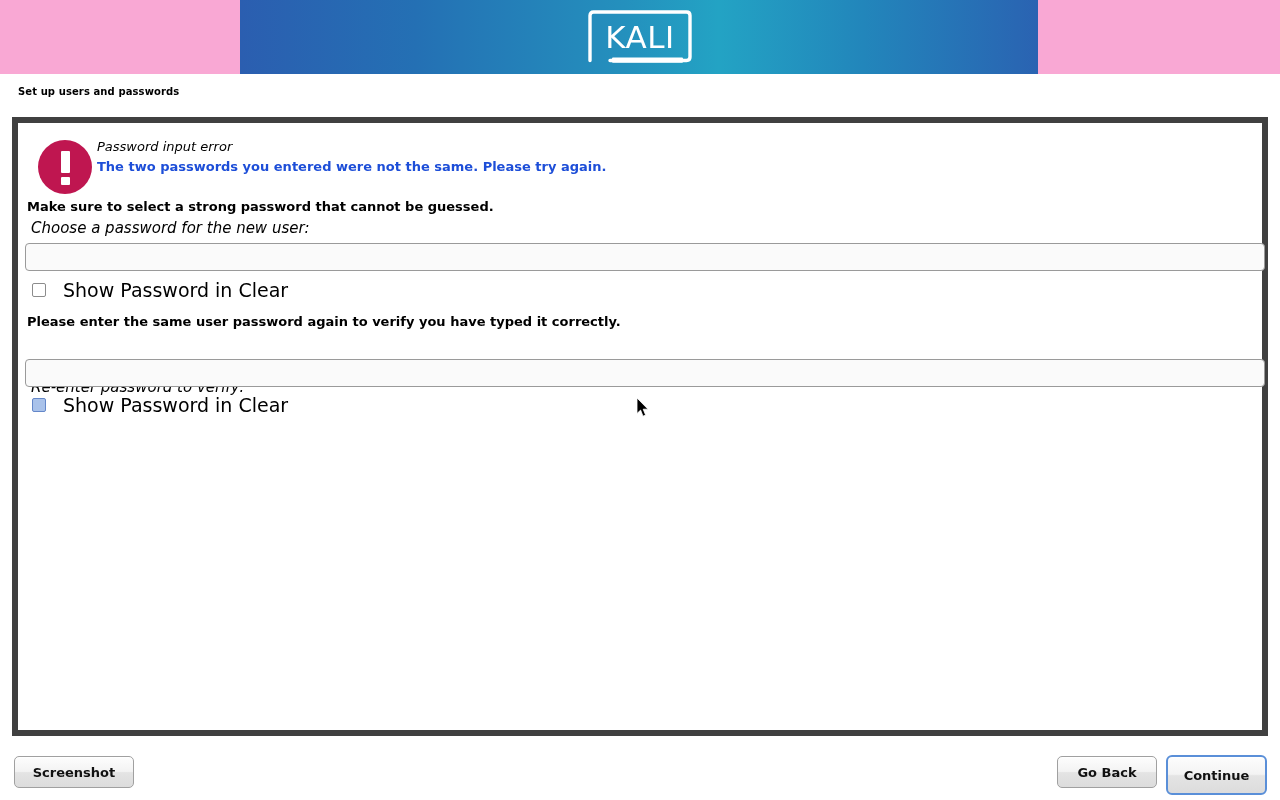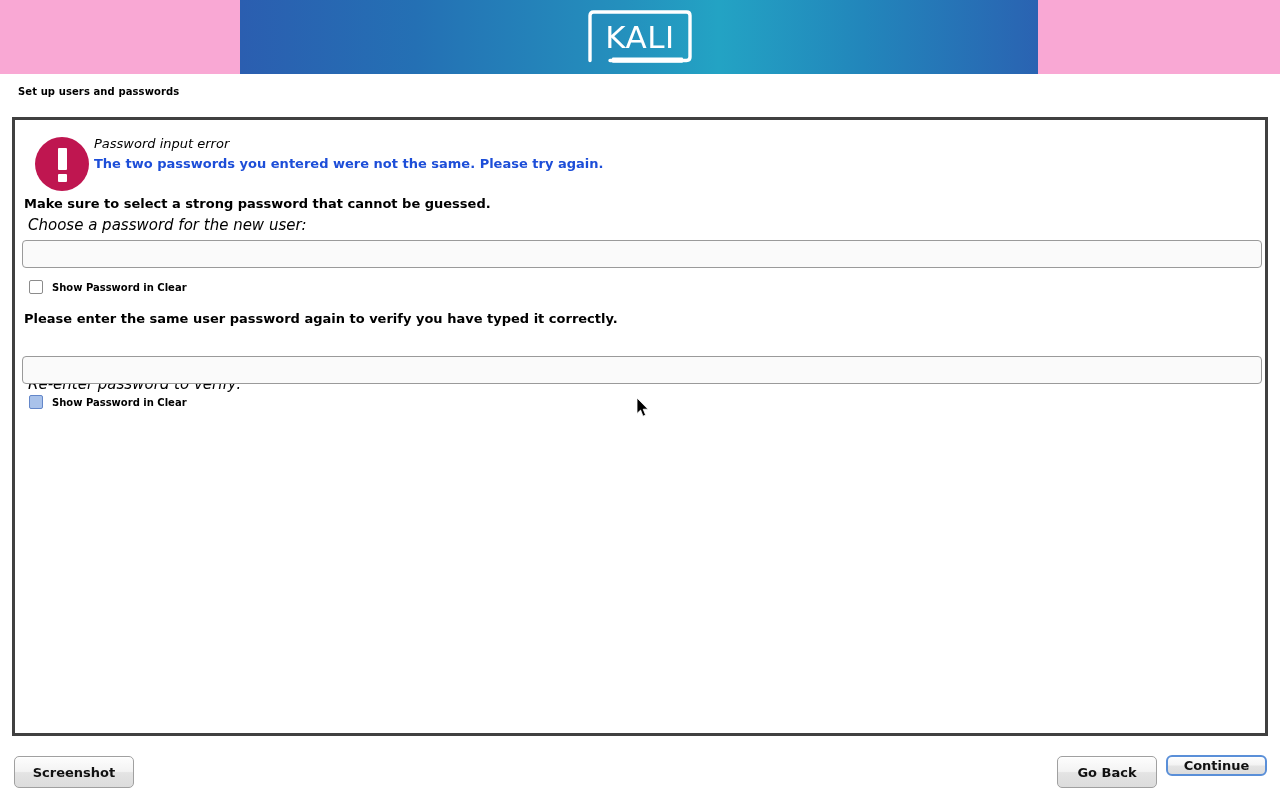--- a/index.html
+++ b/index.html
@@ -46,21 +46,21 @@
     font-size: 10px;
     font-weight: bold;
     letter-spacing: 0.1px;
   }
 
   
   .panel {
     position: absolute;
     left: 12px; top: 117px;
     width: 1256px; height: 619px;
-    border: 3px solid #404040;
+    border: 6px solid #404040;
     background: #ffffff;
   }
 
   
   .error-row {
     position: absolute;
     left: 9px; top: 8px;
     width: 1230px; height: 60px;
   }
   .error-icon {
@@ -135,23 +135,23 @@
   }
   .checkbox.plain {
     background: #ffffff;
     border: 1px solid #8c8c8c;
   }
   .checkbox.focused {
     background: #a9c2ea;
     border: 1px solid #6487c9;
   }
   .check-label {
-    margin-left: 9px;
-    font-weight: bold;
-    font-size: 10px;
+    margin-left: 17px;
+    font-weight: normal;
+    font-size: 19px;
     white-space: nowrap;
   }
 
   
   .btn {
     position: absolute;
     height: 32px;
     border-radius: 5px;
     border: 1px solid #a0a0a0;
     background: linear-gradient(180deg, #fdfdfd 0%, #f3f3f3 48%, #e4e4e4 52%, #dcdcdc 100%);
@@ -218,17 +218,17 @@
   <div class="field-label" style="left:13px; top:211px;margin-top:44px;">Re-enter password to verify:</div>
   <input class="text-input" type="password" style="left: 7px; top: 236px; width: 1240px;" placeholder="">
   <div class="check-row" style="left:14px; top:273px;">
     <span class="checkbox focused"></span>
     <span class="check-label">Show Password in Clear</span>
   </div>
 </div>
 
 <button class="btn" style="left:14px; top:756px; width:120px;text-align:center;">Screenshot</button>
 <button class="btn" style="left:1057px; top:756px; width:100px;">Go Back</button>
-<button class="btn default-btn" style="left:1166px; top:755px; width:101px; height:21px;">Continue</button>
+<button class="btn default-btn" style="left:1166px; top:755px; width:101px; height:40px;">Continue</button>
 
 <svg class="cursor" viewBox="0 0 14 20" xmlns="http://www.w3.org/2000/svg">
   <path d="M1 0 L1 15.5 L4.6 12.1 L7.0 18.2 L9.6 17.1 L7.2 11.2 L12 11.2 Z" fill="#000000" stroke="#ffffff" stroke-width="0.8"></path>
 </svg>
 
 </body></html>

